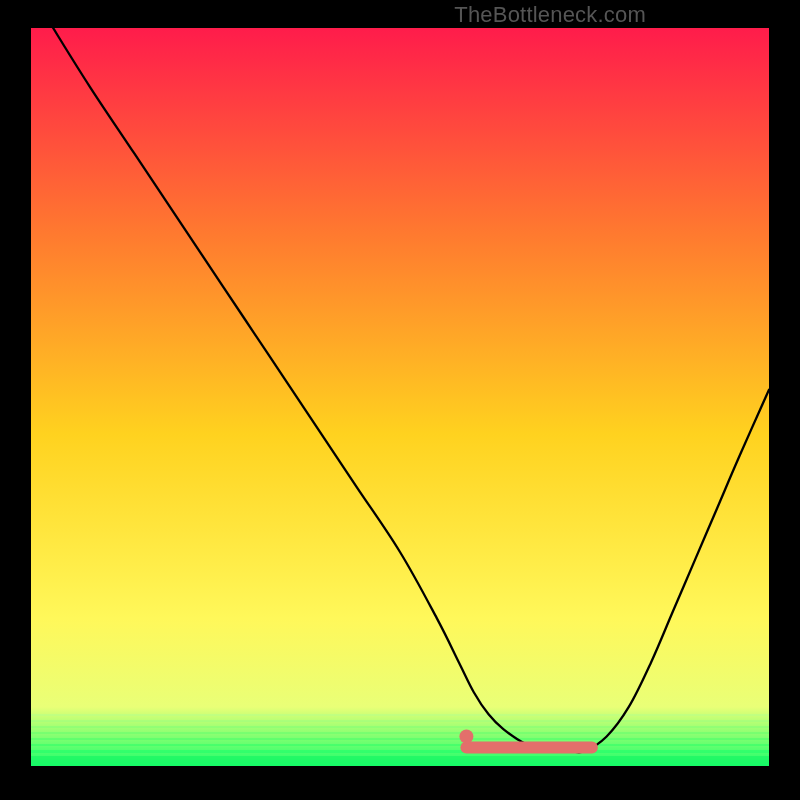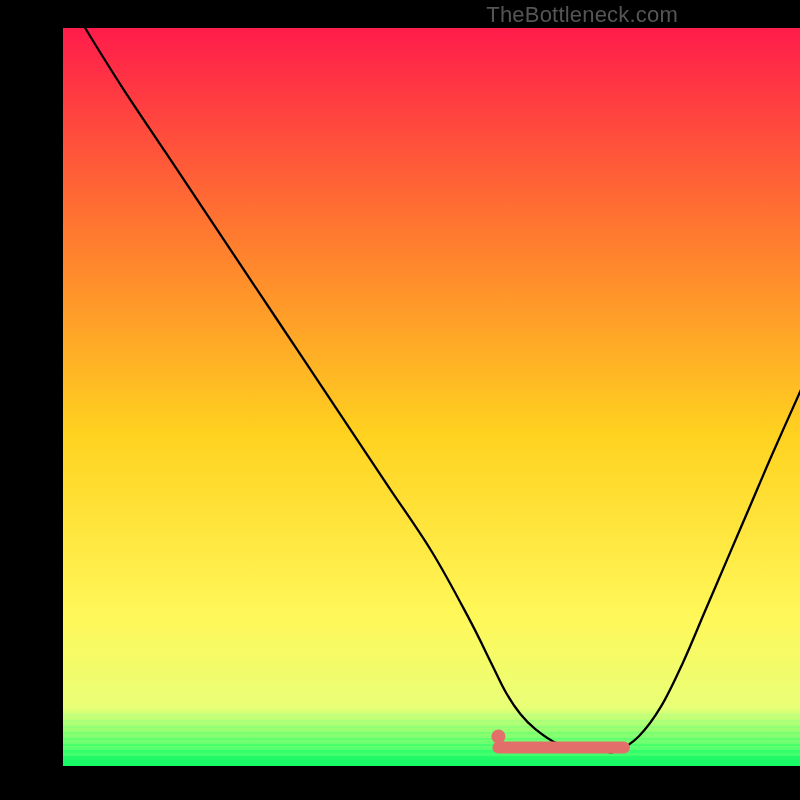--- a/index.html
+++ b/index.html
@@ -8,21 +8,20 @@
     width: 800px;
     height: 800px;
     background: #000000;
     overflow: hidden;
   }
   .frame {
     position: relative;
     width: 664px;
     height: 800px;
     background: #000000;
-    margin-left: 32px;
   }
   .watermark {
     position: absolute;
     top: 2px;
     right: 18px;
     font-family: Arial, Helvetica, sans-serif;
     font-size: 22px;
     font-weight: 500;
     color: #555555;
     z-index: 10;

